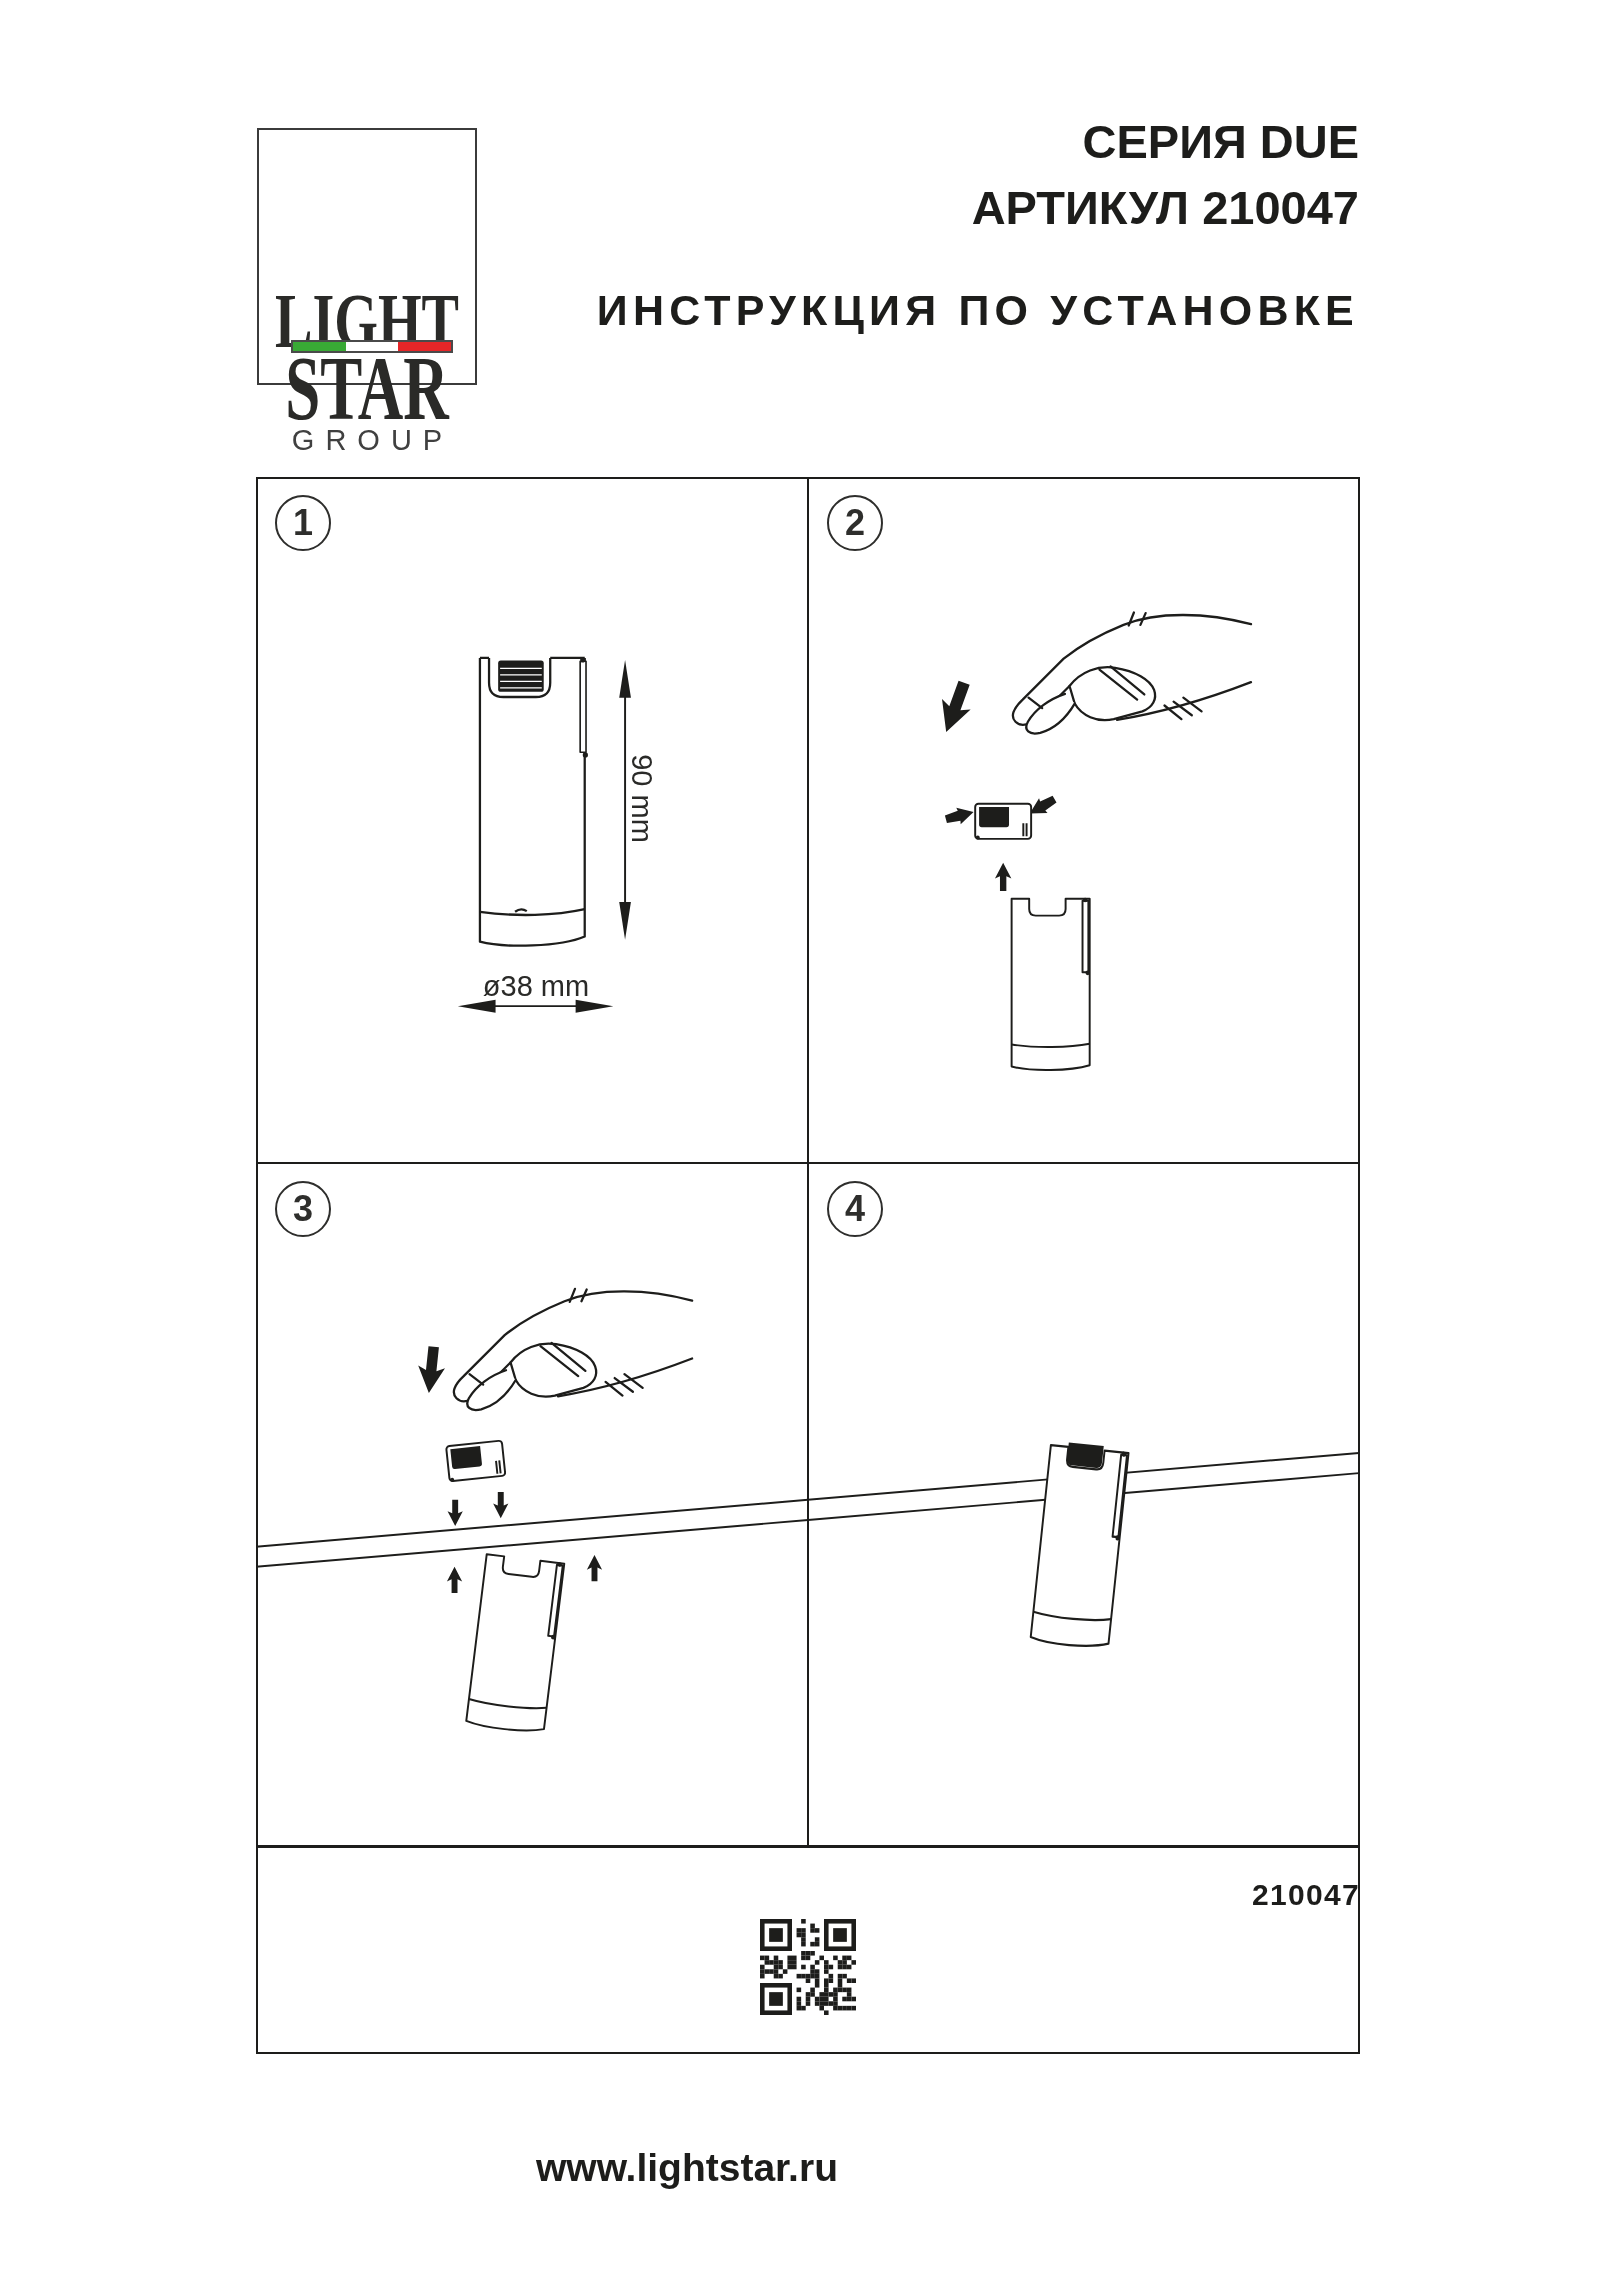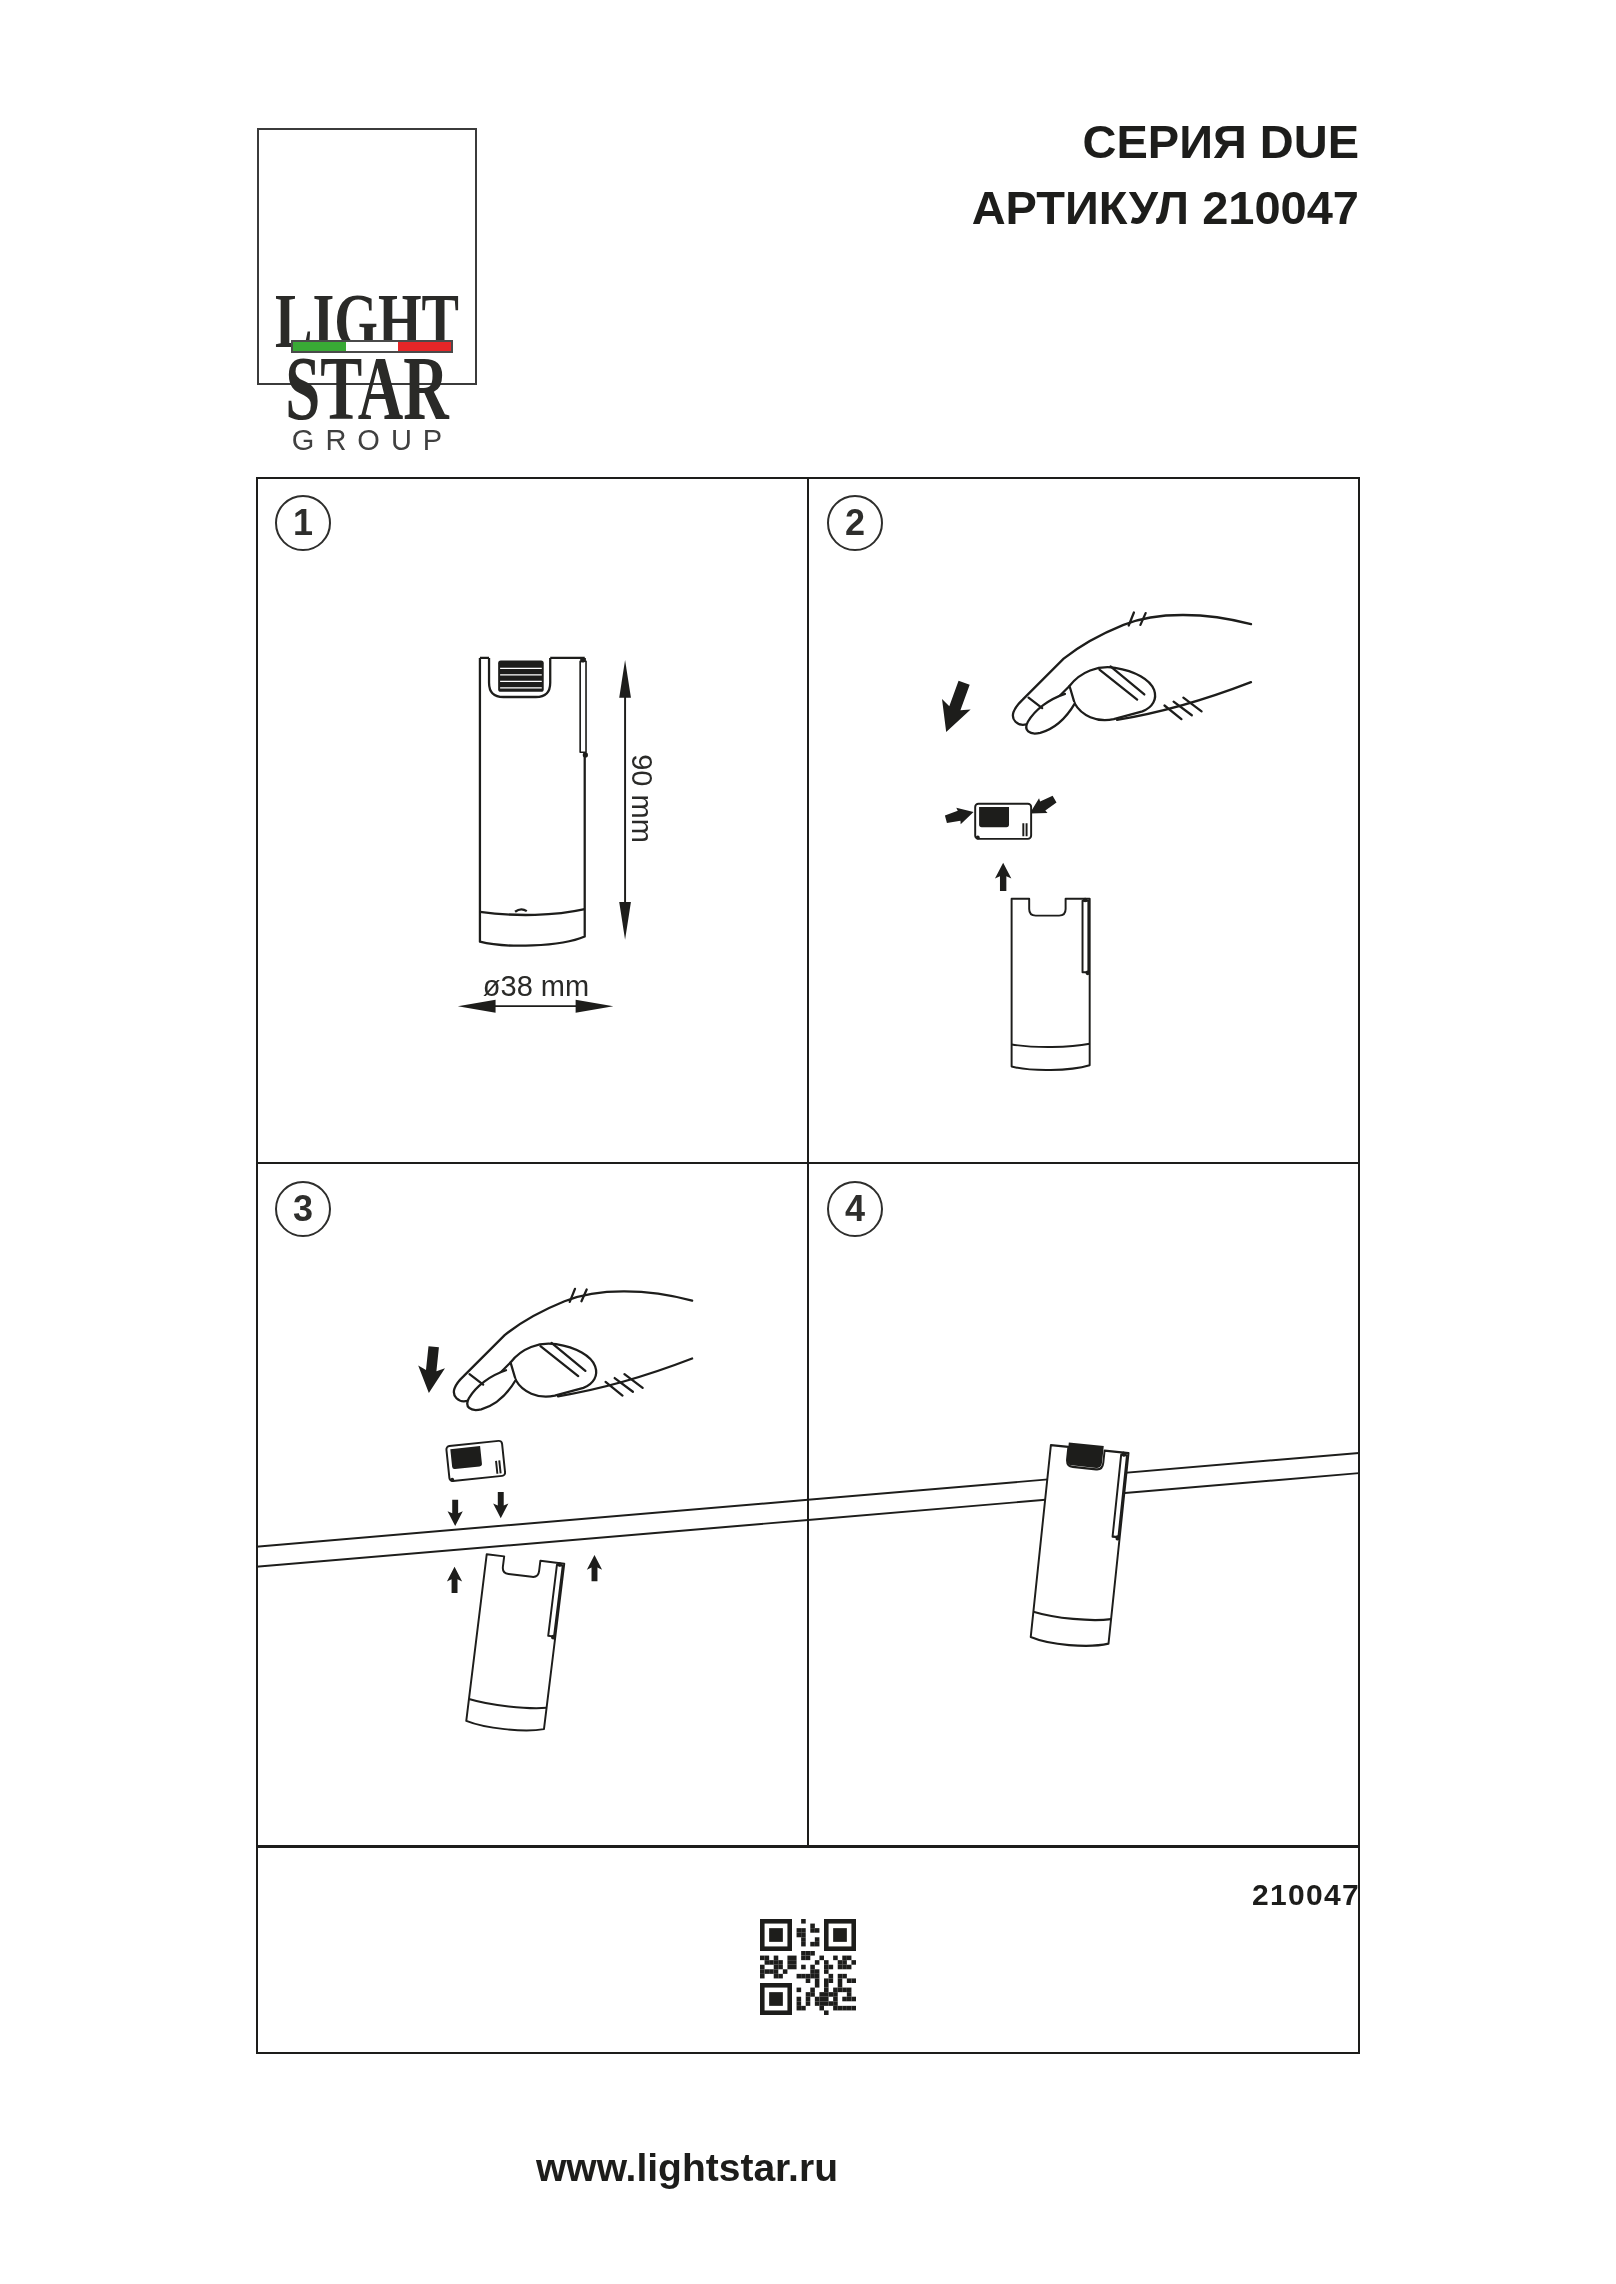--- a/index.html
+++ b/index.html
@@ -51,20 +51,21 @@
     <div id="logo-group">GROUP</div>
     <div id="flag-bar">
       <div class="flag-seg" style="background-color: rgb(57, 169, 53);"></div>
       <div class="flag-seg" style="background-color: rgb(255, 255, 255);"></div>
       <div class="flag-seg" style="background-color: rgb(229, 38, 40);"></div>
     </div>
   </div>
 
   <div class="abs hdr" id="hdr-series">СЕРИЯ DUE</div>
   <div class="abs hdr" id="hdr-article">АРТИКУЛ 210047</div>
+  <div class="abs hdr" id="hdr-title1">ИНСТРУКЦИЯ ПО УСТАНОВКЕ</div>
 
   <svg width="0" height="0" style="position:absolute">
     <defs>
       <g id="hand" fill="none" stroke="#1d1d1b" stroke-width="3.5" stroke-linecap="round" stroke-linejoin="round">
         <path d="M438 24 C370 6 294 4 242 25 C205 40 176 56 150 77 L87 140 C72 154 68 166 76 174 C85 183 100 178 111 167 L159 119"></path>
         <path d="M159 119 C176 97 203 87 229 91 C260 96 283 109 289 125 C294 139 287 152 271 158 L227 170 C201 176 177 164 167 146 Z" fill="#fff"></path>
         <path d="M205 94 L263 140 M222 89 L274 132"></path>
         <path d="M167 146 C154 168 135 185 114 191 C97 195 88 187 95 174 C106 155 128 139 152 131" fill="#fff"></path>
         <path d="M232 171 C300 160 368 140 438 113"></path>
         <path d="M305 149 L331 170 M319 143 L347 164 M334 137 L362 158"></path>

